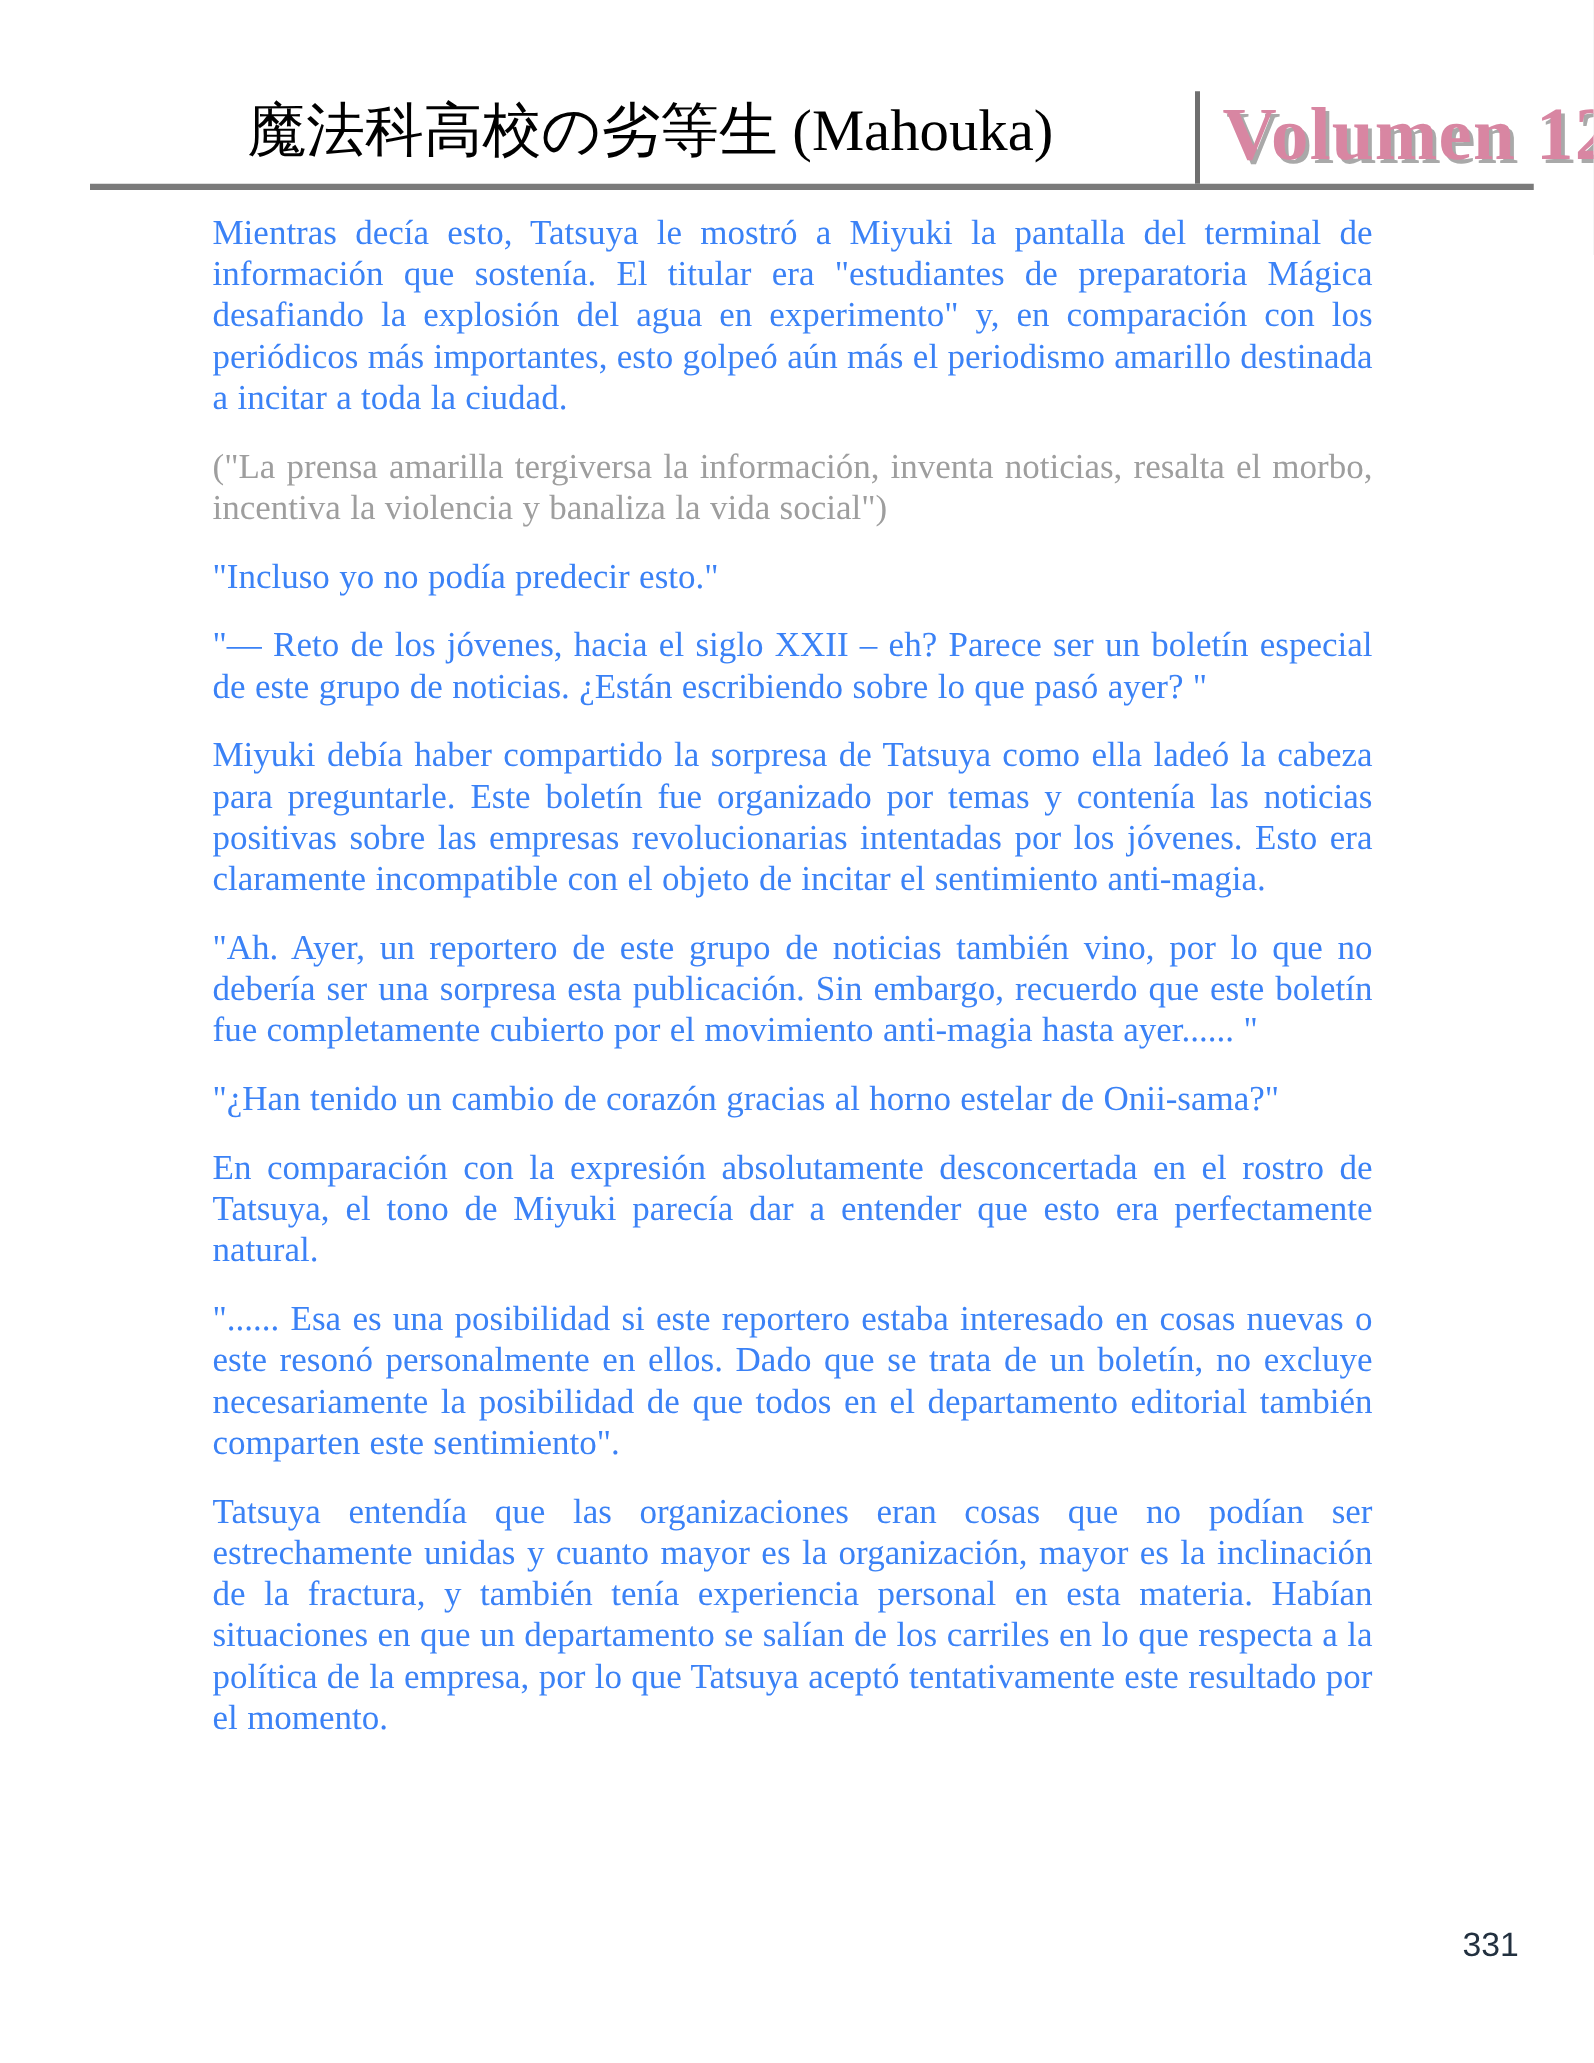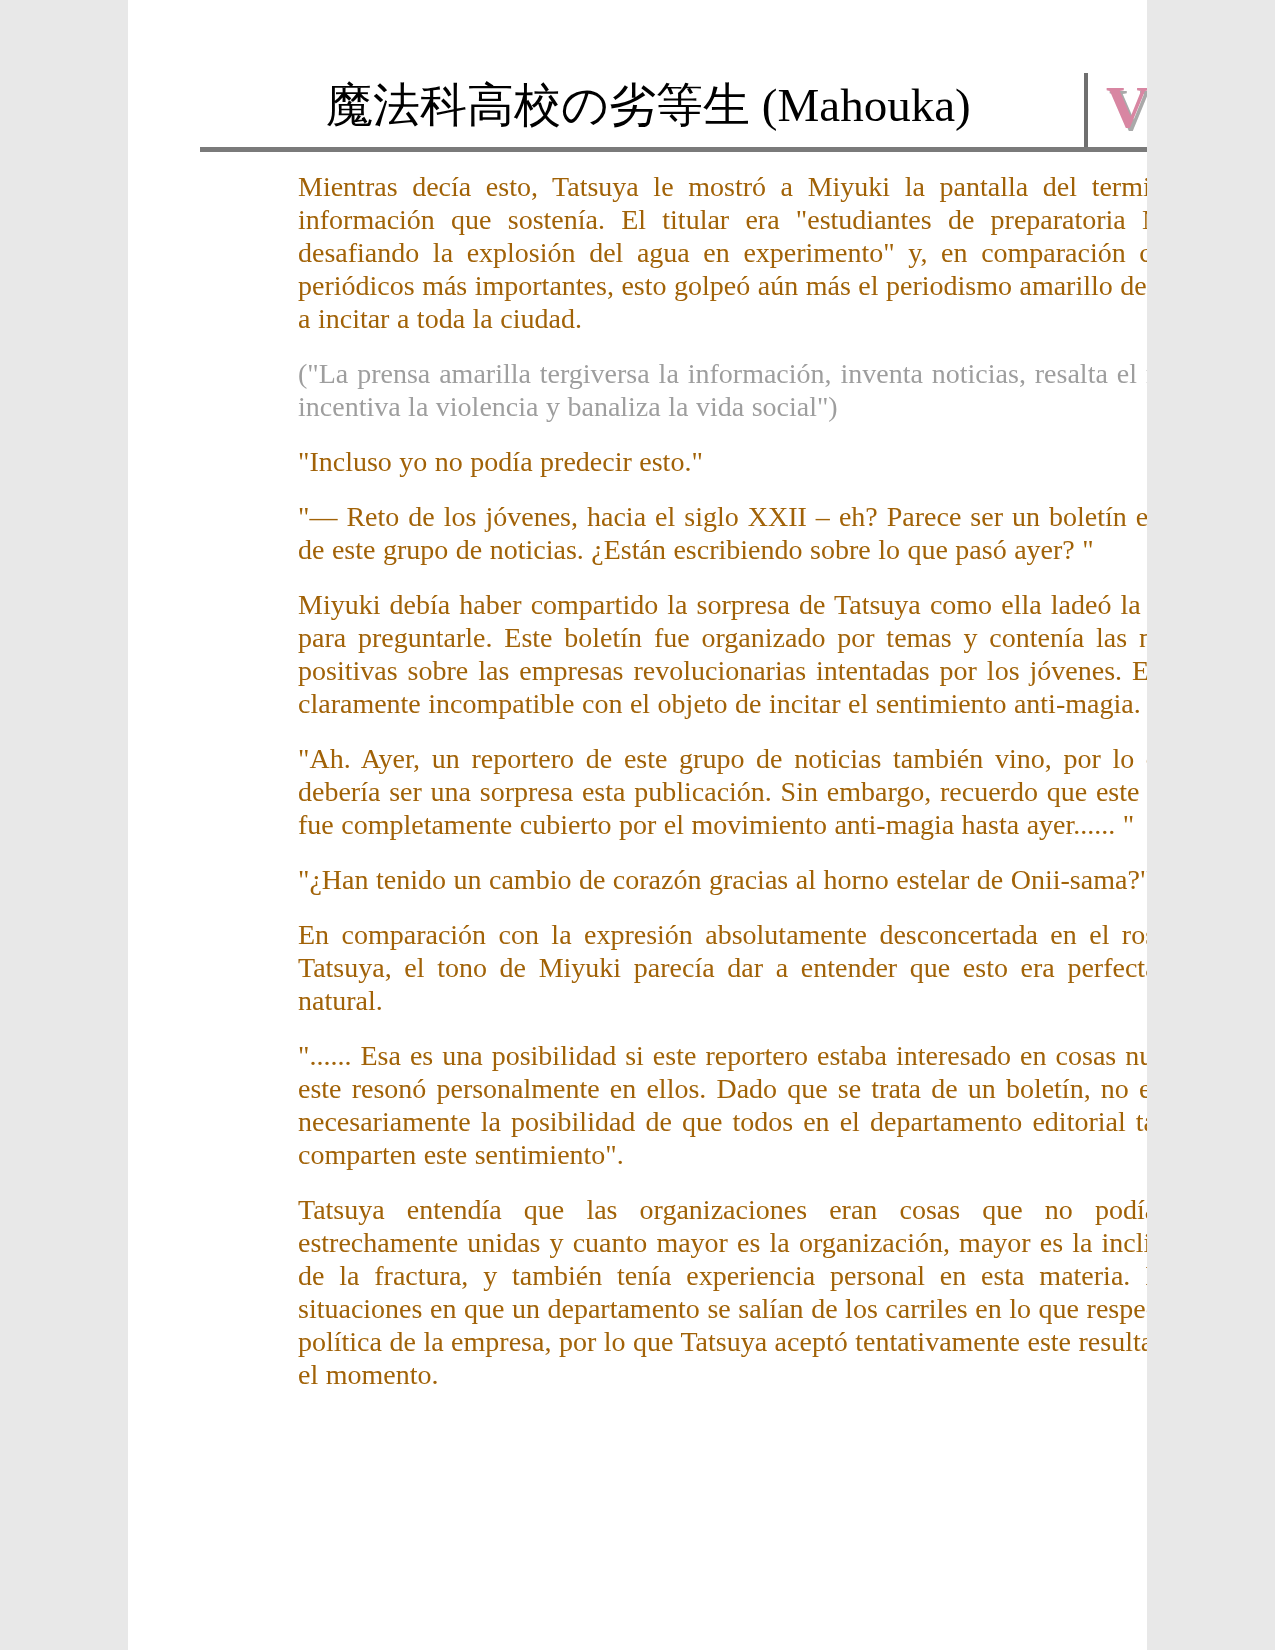--- a/index.html
+++ b/index.html
@@ -1,19 +1,19 @@
 <!DOCTYPE html>
 <html><head>
 <meta charset="utf-8">
 <style>
   * { margin: 0; padding: 0; box-sizing: border-box; }
   html, body { background: #e8e8e8; }
   .page {
     position: relative;
-    width: 1019px;
+    width: 1275px;
     height: 1650px;
     background: #ffffff;
     font-family: "Liberation Serif", serif;
     overflow: hidden;
     margin: 0 auto;
     text-decoration: underline;
   }
   .doc-title {
     position: absolute;
     left: 198px;
@@ -56,21 +56,21 @@
   .content {
     position: absolute;
     left: 170px;
     top: 170px;
     width: 928px;
   }
   .content p {
     font-size: 28px;
     line-height: 33px;
     text-align: justify;
-    color: #a16207;
+    color: #3b82f6;
     margin: 0 0 22px 0;
     word-spacing: 0.5px;
   }
   .content p.muted {
     color: #9e9e9e;
   }
   .page-number {
     position: absolute;
     left: 1170px;
     top: 1542px;

